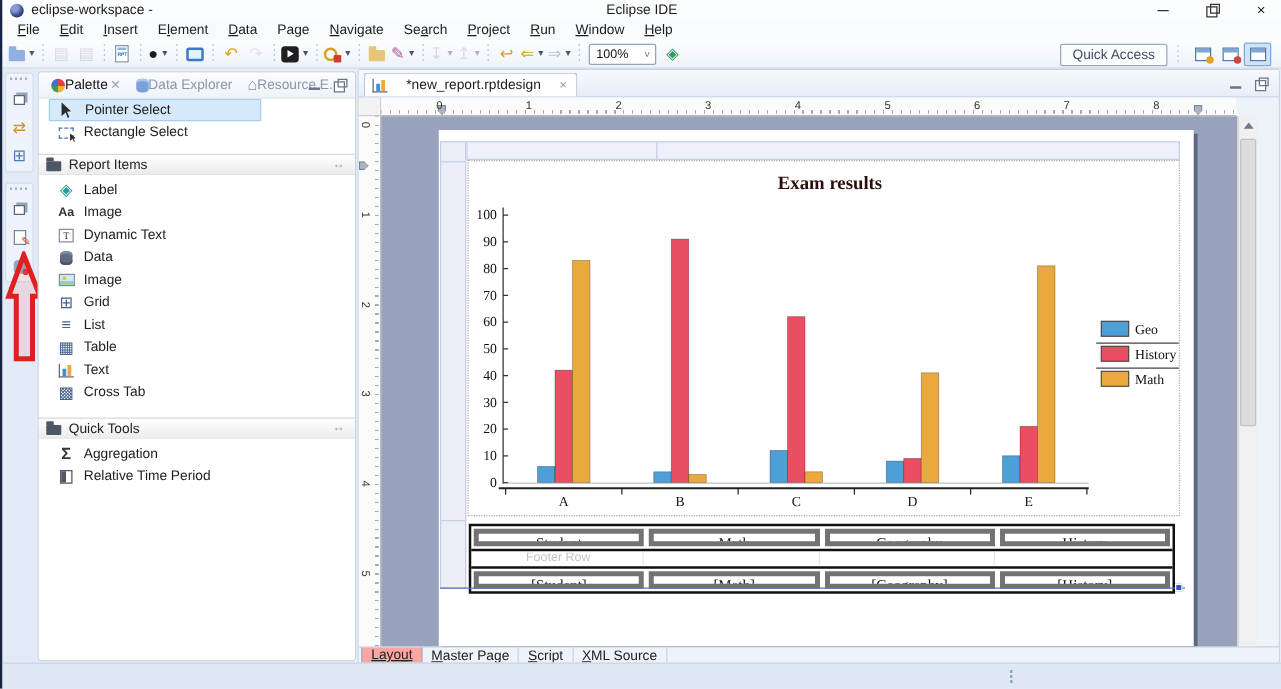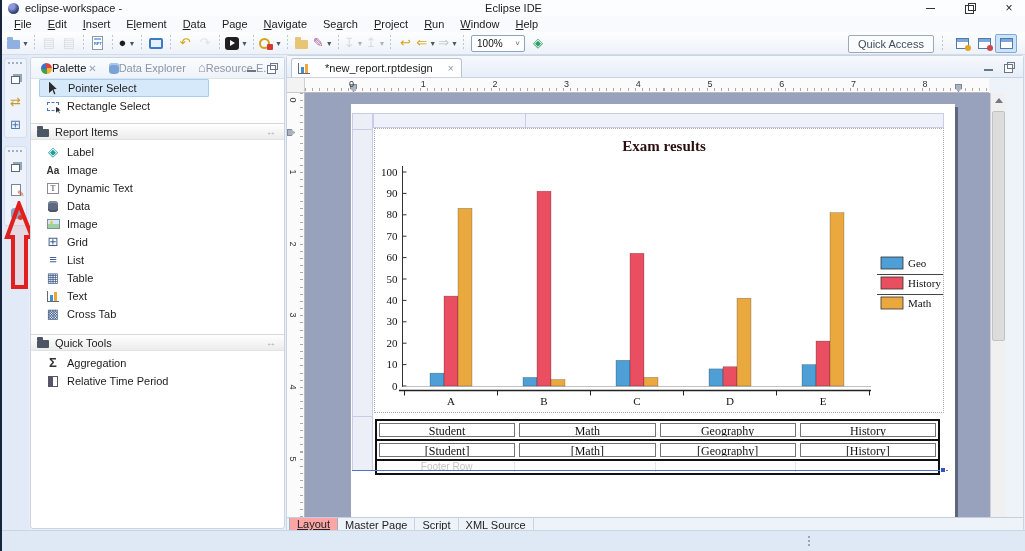--- a/index.html
+++ b/index.html
@@ -138,21 +138,21 @@
   #left-strip .div1 { position:absolute; left:0; right:0; top:15px; height:1px; background:#c9cde3; }
   #left-strip .div2 { position:absolute; left:0; right:0; top:302px; height:1px; background:#c9cde3; }
   #chart-block { position:absolute; left:23px; top:24px; width:570px; height:285px; background:#fff; border:1px dotted #aab; }
   #sel-line { position:absolute; left:1px; top:366px; width:596px; height:1px; background:#5572c8; }
   #sel-handle { position:absolute; left:589px; top:363px; width:6px; height:6px; background:#2f56c0; border:1px solid #fff; }
 
   
   #report-table { position:absolute; left:24px; top:315px; width:565px; border:2px solid #111; background:#fff; }
   .trow { display:grid; grid-template-columns:repeat(4,1fr); border-bottom:2px solid #111; }
   .trow:last-child { border-bottom:none; }
-  .tcell { margin:2px; border:1px solid #737373; text-align:center; font-family:"Liberation Serif","DejaVu Serif",serif; font-size:12px; color:#111; line-height:14px; height:14px; overflow:hidden; }
+  .tcell { margin:2px; border:4px solid #737373; text-align:center; font-family:"Liberation Serif","DejaVu Serif",serif; font-size:12px; color:#111; line-height:14px; height:14px; overflow:hidden; }
   .trow.footer .tcell { border:none; font-family:"Liberation Sans",sans-serif; font-size:10px; color:#c3c3c3; height:10px; line-height:10px; margin:1px 2px; }
   .trow.footer .tcell.b { border-right:1px solid #e4e4ee; }
 
   
   #bottomtabs { height:14px; background:#eef3fa; border-top:1px solid #c3cfdf; display:flex; align-items:stretch; padding-left:2px; }
   .btab { padding:0 7px; display:flex; align-items:center; color:#222; border-right:1px solid #c9d4e2; background:transparent; font-size:11px; }
   .btab.active { background:#fca5a5; border:1px solid #9fb0c4; border-top:none;text-decoration:underline; }
   .btab u { text-decoration:underline; }
   #statusbar { position:absolute; left:0; top:530px; width:100%; height:21px; background:#dfe9f6; border-top:1px solid #c9d4e4; }
   #status-grip { position:absolute; left:806px; top:5px; width:2px; height:11px; background:repeating-linear-gradient(to bottom,#98a5bb 0 2px,transparent 2px 4px); }
@@ -549,31 +549,31 @@
                 <text x="533" y="178" font-family="&quot;Liberation Serif&quot;,&quot;DejaVu Serif&quot;,serif" font-size="11" fill="#111">Math</text>
               </svg>
           </div>
           <div id="report-table">
               <div class="trow header">
                 <div class="tcell">Student</div>
                 <div class="tcell">Math</div>
                 <div class="tcell">Geography</div>
                 <div class="tcell">History</div>
               </div>
+              <div class="trow footer">
+                <div class="tcell b">Footer Row</div>
+                <div class="tcell b"></div>
+                <div class="tcell b"></div>
+                <div class="tcell"></div>
+              </div>
               <div class="trow detail">
                 <div class="tcell">[Student]</div>
                 <div class="tcell">[Math]</div>
                 <div class="tcell">[Geography]</div>
                 <div class="tcell">[History]</div>
-              </div>
-              <div class="trow footer">
-                <div class="tcell b">Footer Row</div>
-                <div class="tcell b"></div>
-                <div class="tcell b"></div>
-                <div class="tcell"></div>
               </div>
             </div>
           <div id="sel-line"></div>
           <div id="sel-handle"></div>
         </div>
       </div>
       <div id="vscroll">
         <span class="arrow"></span>
         <span class="thumb"></span>
       </div>

